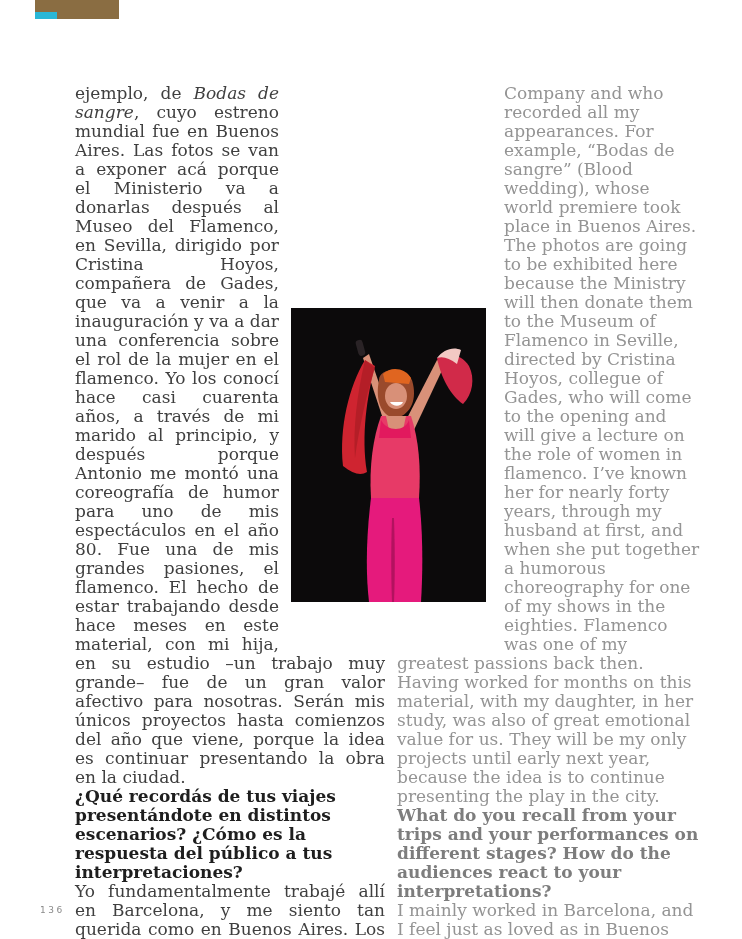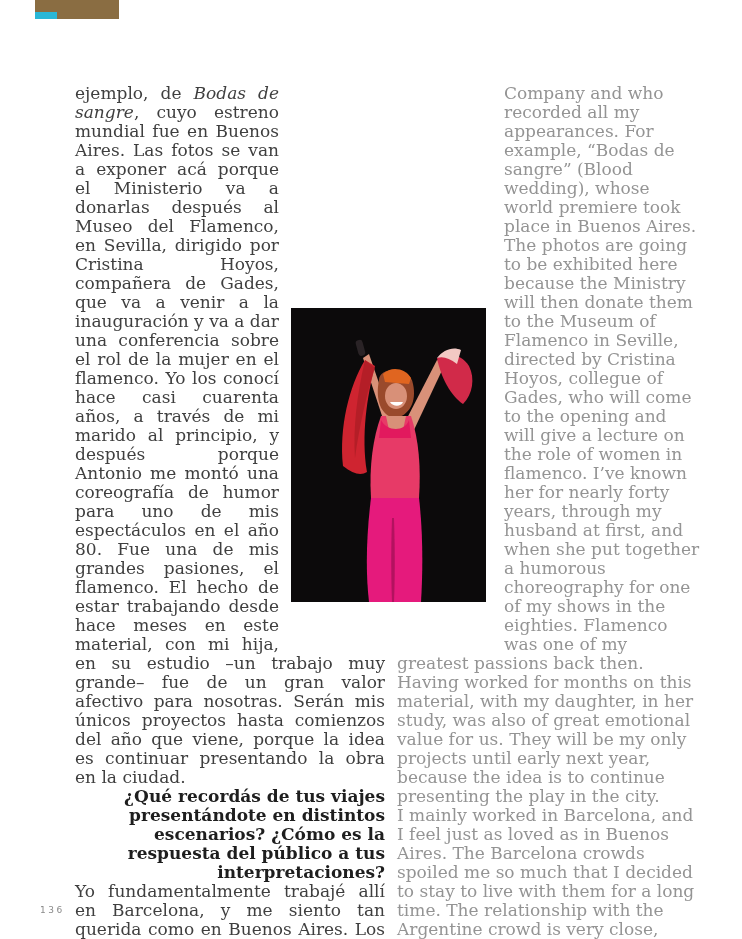--- a/index.html
+++ b/index.html
@@ -18,21 +18,21 @@
     left:75px;width:310px;color:#3f3f3f;text-align:justify;
     hyphens:auto;-webkit-hyphens:auto;
   }
   #col-right{
     left:397px;width:303px;color:#949494;text-align:left;
     hyphens:auto;-webkit-hyphens:auto;
   }
   .col p{margin:0;}
   .wrap-spacer-right{float:right;width:106px;height:334px;margin-top:228px;}
   .wrap-spacer-left{float:left;width:107px;height:334px;margin-top:228px;}
-  .q{font-weight:bold;margin:13px 0 0 0;text-align:right;}
+  .q{font-weight:bold;margin:13px 0 0 0;text-align:left;}
   #col-left .q{color:#1e1e1e;}
   #col-right .q{color:#7d7d7d;}
   .it{font-style:italic;}
 
   
   #photo{
     position:absolute;left:291px;top:308px;width:195px;height:294px;
     background:#0c0a0b;
   }
   #photo svg{display:block;width:100%;height:100%;}
@@ -53,20 +53,21 @@
   <div class="wrap-spacer-right"></div>
   <p><span><span>ejemplo, de </span><span class="it">Bodas de sangre</span><span>, cuyo estreno mundial fue en Buenos Aires. Las fotos se van a exponer acá porque el Ministerio va a donarlas después al Museo del Flamenco, en Sevilla, dirigido por Cristina Hoyos, compañera de Gades, que va a venir a la inauguración y va a dar una conferencia sobre el rol de la mujer en el flamenco. Yo los conocí hace casi cuarenta años, a través de mi marido al principio, y después porque Antonio me montó una coreografía de humor para uno de mis espectáculos en el año 80. Fue una de mis grandes pasiones, el flamenco. El hecho de estar trabajando desde hace meses en este material, con mi hija, en su estudio –un trabajo muy grande– fue de un gran valor afectivo para nosotras. Serán mis únicos proyectos hasta comienzos del año que viene, porque la idea es continuar presentando la obra en la ciudad.</span></span></p>
   <p class="q"><span><span>¿Qué recordás de tus viajes presentándote en distintos escenarios? ¿Cómo es la respuesta del público a tus interpretaciones?</span></span></p>
   <p><span><span>Yo fundamentalmente trabajé allí en Barcelona, y me siento tan querida como en Buenos Aires. Los catalanes me mimaron tanto, que me quedé a vivir con ellos mucho tiempo. La relación con el público argentino es muy cercana, muy afectuosa. Uno se pregunta si es algo pasajero, si es sólo porque les gustó mucho la obra y se te acercan por eso, pero al salir del teatro te están esperando y recuerdan personajes ¡de hace 35 años atrás! Eso es fantástico. Nuestro público es muy entregado, es de los mejores del mundo. Se ríen, te tiran besos desde la platea. Muchos artistas del mundo dicen que es del mejor. En España me decían ¡qué hermosura tener ese público siempre cerca!</span></span></p>
 
 </div>
 
 <div class="col" id="col-right" lang="en">
   <div class="wrap-spacer-left"></div>
   <p><span><span>Company and who recorded all my appearances. For example, “Bodas de sangre” (Blood wedding), whose world premiere took place in Buenos Aires. The photos are going to be exhibited here because the Ministry will then donate them to the Museum of Flamenco in Seville, directed by Cristina Hoyos, collegue of Gades, who will come to the opening and will give a lecture on the role of women in flamenco. I’ve known her for nearly forty years, through my husband at first, and when she put together a humorous choreography for one of my shows in the eighties. Flamenco was one of my greatest passions back then. Having worked for months on this material, with my daughter, in her study, was also of great emotional value for us. They will be my only projects until early next year, because the idea is to continue presenting the play in the city.</span></span></p>
+  <p class="q"><span><span>What do you recall from your trips and your performances on different stages? How do the audiences react to your interpretations?</span></span></p>
   <p><span><span>I mainly worked in Barcelona, and I feel just as loved as in Buenos Aires. The Barcelona crowds spoiled me so much that I decided to stay to live with them for a long time. The relationship with the Argentine crowd is very close, very loving. One wonders if it is a passing phase, if it’s only because they liked the work and approach you because of it, but upon leaving the theater, they are waiting for you and remember characters from 35 years ago! That’s something fantastic. Our audience lends itself greatly, it is the best in the world. They laugh and blow you kisses from their seats. Many of the world’s artists claim it is the best. In Spain, they used to say how beautiful it is to have that audience always nearby.</span></span></p>
 
 </div>
 
 <div id="photo">
   <svg viewBox="0 0 195 294">
     <rect x="0" y="0" width="195" height="294" fill="#0c0a0b"></rect>
 
     <path d="M95 120 L72 50 L78 46 L102 116 Z" fill="#d99179"></path>
     <rect x="66" y="32" width="7" height="16" rx="3" transform="rotate(-15 69 40)" fill="#2a2326"></rect>

